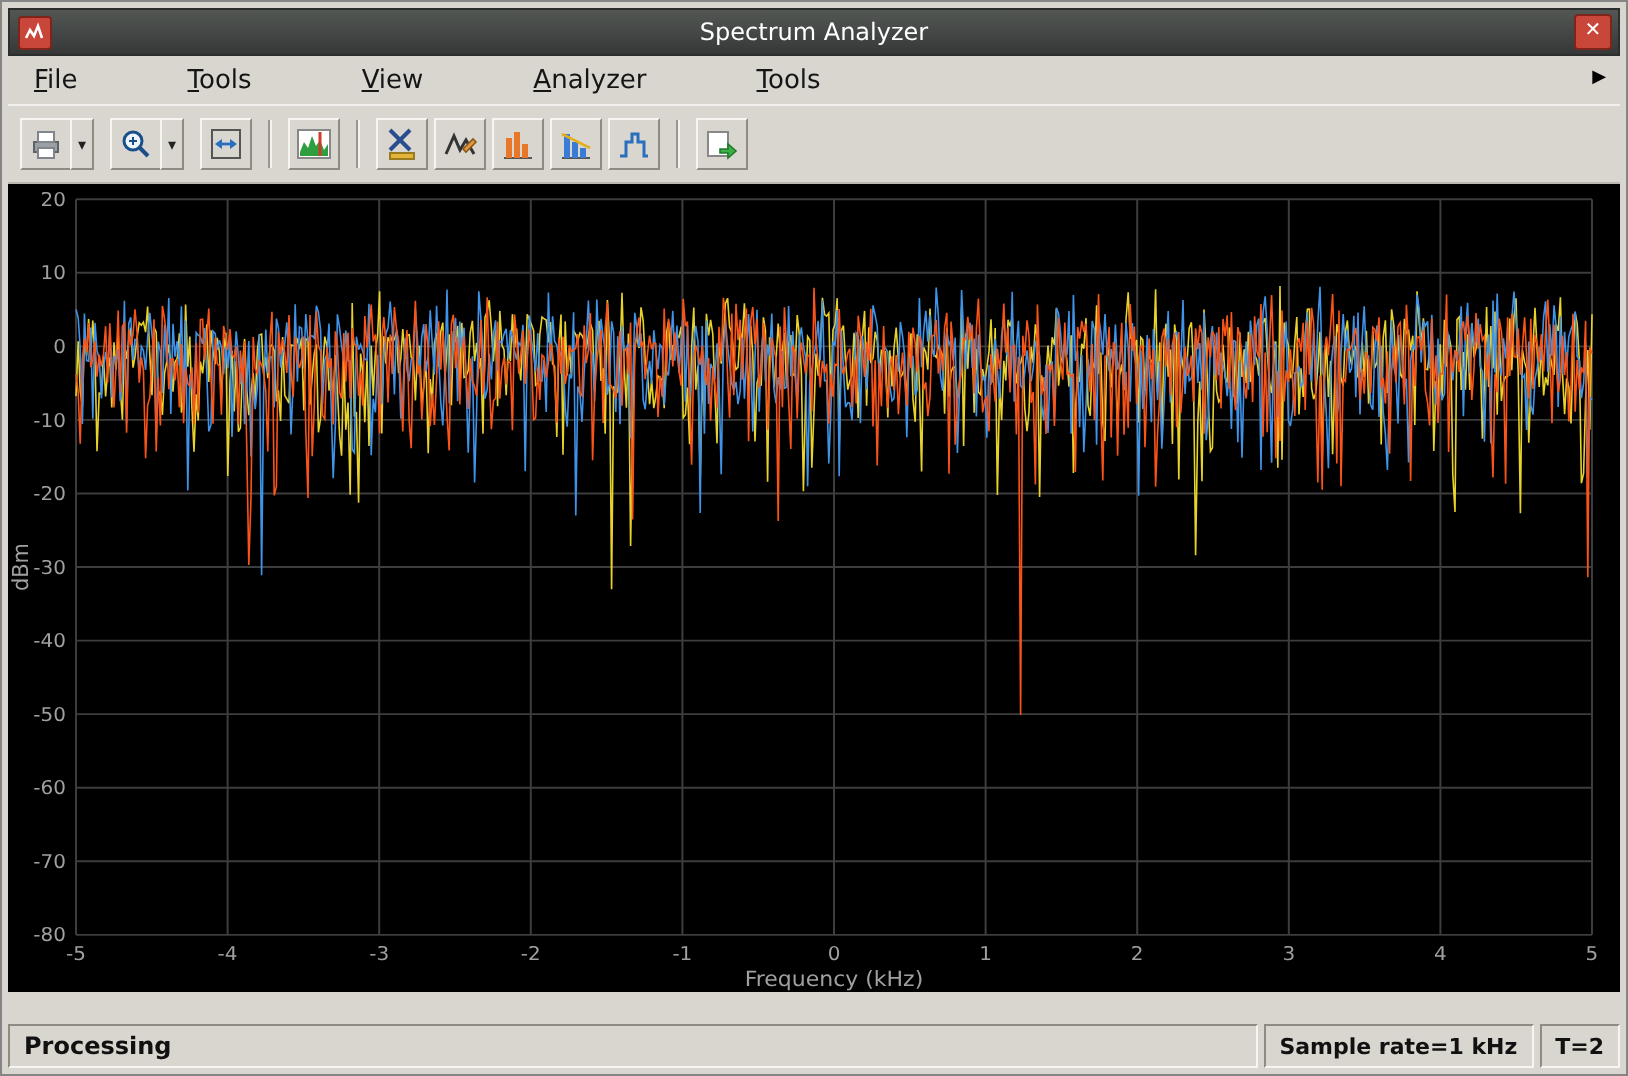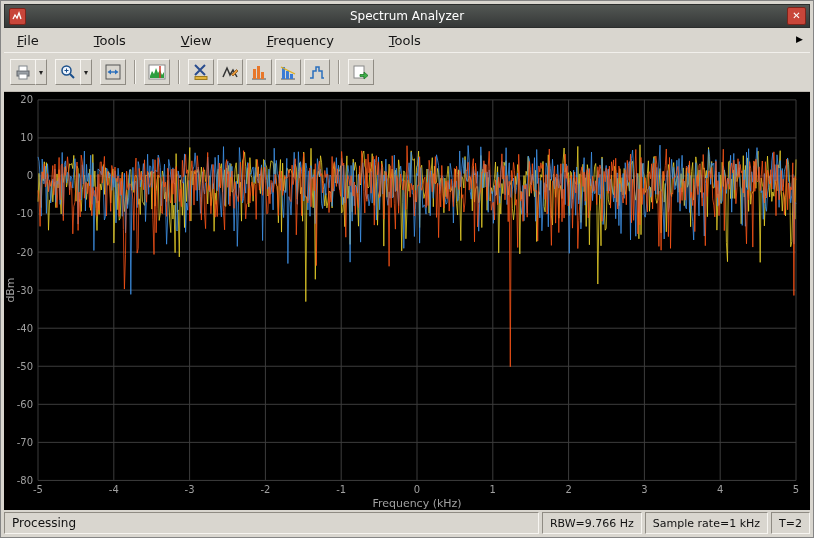--- a/index.html
+++ b/index.html
@@ -29,21 +29,21 @@
   .dd-btn{width:12px;height:26px;box-sizing:border-box;display:flex;align-items:center;justify-content:center;
           background:#d9d6cf;border:1px solid;border-color:#f7f5f1 #8f8b83 #8f8b83 #f7f5f1;
           font-size:8px;color:#222;padding:0;margin-left:-1px;}
   .tb-group{display:flex;margin-right:5px;}
   .sep{width:0;height:24px;border-left:1px solid #9a968e;border-right:1px solid #f4f2ee;margin:0 5px;}
   .icon{display:flex;}
   
   .plot-panel{flex:1 1 auto;background:#000;position:relative;}
   .plot-panel svg{position:absolute;inset:0;width:100%;height:100%;font-family:"DejaVu Sans",sans-serif;}
   
-  .statusbar{flex:0 0 22px;margin-top:2px;display:flex;align-items:stretch;gap:3px;font-size:11px;color:#111;}
+  .statusbar{flex:0 0 22px;margin-top:16px;display:flex;align-items:stretch;gap:3px;font-size:11px;color:#111;font-weight:bold;}
   .sunken{border:1px solid;border-color:#8f8b83 #f7f5f1 #f7f5f1 #8f8b83;display:flex;align-items:center;
           padding:1px 7px;white-space:nowrap;background:#d9d6cf;}
   .status-left{flex:1 1 auto;font-size:12px;}
 </style>
 </head>
 <body>
 
 <div class="window">
 
   <div class="titlebar">
@@ -54,21 +54,21 @@
         </svg>
     </span>
     <span class="title">Spectrum Analyzer</span>
     <span class="close">✕</span>
   </div>
 
   <div class="menubar">
     <span class="menu-item">File</span>
     <span class="menu-item">Tools</span>
     <span class="menu-item">View</span>
-    <span class="menu-item">Frequency</span>
+    <span class="menu-item">Analyzer</span>
     <span class="menu-item">Tools</span>
     <span class="overflow">▶</span>
   </div>
 
   <div class="toolbar">
 
     <span class="tb-group">
       <button class="tb-btn">
         <span class="icon">
           <svg width="18" height="18">
@@ -232,18 +232,17 @@
         <text x="413" y="421" fill="#a0a0a0" font-size="11" text-anchor="middle">Frequency (kHz)</text>
         <text x="10" y="201" fill="#a0a0a0" font-size="11" text-anchor="middle" transform="rotate(-90 10 201)">dBm</text>
         <polyline points="34.0,111.3 35.1,82.5 36.1,108.4 37.2,117.2 38.2,80.8 39.3,90.1 40.3,70.8 41.4,88.2 42.4,71.6 43.5,90.8 44.5,140.2 45.6,109.7 46.7,110.2 47.7,90.0 48.8,111.5 49.8,98.2 50.9,91.0 51.9,117.3 53.0,83.1 54.0,97.3 55.1,78.8 56.1,107.0 57.2,123.7 58.2,83.4 59.3,91.8 60.4,81.8 61.4,75.3 62.5,96.4 63.5,90.7 64.6,80.1 65.6,72.8 66.7,74.1 67.7,72.5 68.8,77.7 69.8,64.3 70.9,89.7 72.0,110.8 73.0,75.2 74.1,77.8 75.1,111.3 76.2,108.8 77.2,121.2 78.3,99.2 79.3,93.8 80.4,84.3 81.4,94.1 82.5,109.0 83.5,93.4 84.6,91.5 85.7,78.3 86.7,120.0 87.8,113.7 88.8,63.3 89.9,95.9 90.9,80.1 92.0,118.2 93.0,140.5 94.1,110.3 95.1,124.1 96.2,93.2 97.3,99.4 98.3,89.1 99.4,73.6 100.4,103.9 101.5,76.8 102.5,87.8 103.6,94.6 104.6,80.7 105.7,88.2 106.7,112.5 107.8,87.6 108.9,78.1 109.9,153.2 111.0,103.9 112.0,87.5 113.1,119.4 114.1,92.9 115.2,130.0 116.2,128.0 117.3,93.9 118.3,81.3 119.4,107.9 120.4,121.3 121.5,109.3 122.6,99.2 123.6,114.1 124.7,87.0 125.7,79.2 126.8,78.8 127.8,99.7 128.9,90.8 129.9,101.9 131.0,85.4 132.0,84.4 133.1,87.4 134.2,114.1 135.2,108.3 136.3,124.3 137.3,80.3 138.4,111.0 139.4,112.8 140.5,115.0 141.5,84.5 142.6,84.7 143.6,85.2 144.7,81.8 145.7,86.6 146.8,80.7 147.9,118.8 148.9,81.3 150.0,81.7 151.0,115.8 152.1,101.0 153.1,89.1 154.2,84.2 155.2,130.3 156.3,122.9 157.3,98.4 158.4,80.1 159.5,85.2 160.5,108.4 161.6,101.4 162.6,111.2 163.7,89.7 164.7,108.3 165.8,131.9 166.8,142.6 167.9,89.7 168.9,128.9 170.0,114.7 171.1,163.0 172.1,62.5 173.2,122.0 174.2,119.6 175.3,167.3 176.3,89.0 177.4,98.5 178.4,125.0 179.5,91.6 180.5,137.5 181.6,84.7 182.6,111.1 183.7,88.4 184.8,79.1 185.8,56.3 186.9,130.9 187.9,79.9 189.0,94.3 190.0,80.4 191.1,83.2 192.1,80.3 193.2,81.6 194.2,77.9 195.3,99.3 196.4,91.5 197.4,76.1 198.5,91.8 199.5,79.3 200.6,79.1 201.6,90.9 202.7,92.3 203.7,113.6 204.8,85.6 205.8,85.2 206.9,115.2 207.9,105.9 209.0,93.0 210.1,141.3 211.1,102.4 212.2,114.0 213.2,83.6 214.3,78.0 215.3,95.9 216.4,77.3 217.4,72.7 218.5,101.4 219.5,86.5 220.6,78.9 221.7,116.1 222.7,77.1 223.8,83.0 224.8,74.4 225.9,105.6 226.9,72.8 228.0,101.5 229.0,101.0 230.1,97.9 231.1,78.1 232.2,71.8 233.3,93.0 234.3,83.4 235.4,96.9 236.4,91.4 237.5,131.0 238.5,69.9 239.6,66.9 240.6,61.0 241.7,75.8 242.7,93.1 243.8,76.7 244.8,116.6 245.9,66.6 247.0,84.7 248.0,86.9 249.1,110.8 250.1,85.7 251.2,93.0 252.2,68.3 253.3,86.0 254.3,75.9 255.4,93.6 256.4,103.1 257.5,76.6 258.6,100.5 259.6,68.4 260.7,71.2 261.7,73.7 262.8,76.9 263.8,105.5 264.9,104.3 265.9,79.1 267.0,69.8 268.0,70.7 269.1,71.4 270.2,83.1 271.2,72.5 272.3,94.4 273.3,95.7 274.4,132.7 275.4,85.3 276.5,68.5 277.5,142.1 278.6,72.1 279.6,100.4 280.7,85.8 281.7,101.1 282.8,77.0 283.9,79.0 284.9,82.2 286.0,78.1 287.0,79.4 288.1,82.3 289.1,86.5 290.2,79.7 291.2,73.3 292.3,76.8 293.3,108.6 294.4,80.8 295.5,71.8 296.5,103.3 297.6,96.7 298.6,131.1 299.7,60.9 300.7,81.6 301.8,212.6 302.8,106.1 303.9,110.3 304.9,108.8 306.0,90.8 307.0,57.1 308.1,96.3 309.2,117.4 310.2,78.5 311.3,190.0 312.3,127.8 313.4,84.8 314.4,80.3 315.5,86.1 316.5,64.7 317.6,71.8 318.6,92.9 319.7,98.8 320.8,115.6 321.8,102.9 322.9,117.6 323.9,111.6 325.0,100.7 326.0,101.5 327.1,102.8 328.1,117.6 329.2,78.6 330.2,72.2 331.3,92.3 332.4,84.9 333.4,84.3 334.5,79.3 335.5,80.4 336.6,74.8 337.6,122.7 338.7,121.1 339.7,106.8 340.8,136.6 341.8,86.1 342.9,64.8 343.9,107.9 345.0,95.4 346.1,154.6 347.1,101.8 348.2,121.6 349.2,68.1 350.3,79.5 351.3,71.3 352.4,78.7 353.4,107.2 354.5,136.1 355.5,81.2 356.6,94.3 357.7,81.8 358.7,62.8 359.8,59.9 360.8,75.1 361.9,77.8 362.9,91.2 364.0,97.4 365.0,96.2 366.1,77.8 367.1,81.4 368.2,62.6 369.2,81.2 370.3,115.0 371.4,74.6 372.4,89.2 373.5,135.1 374.5,104.4 375.6,100.4 376.6,105.9 377.7,70.0 378.7,76.7 379.8,156.3 380.8,80.4 381.9,84.4 383.0,106.7 384.0,92.6 385.1,73.2 386.1,87.4 387.2,87.3 388.2,78.1 389.3,106.6 390.3,83.6 391.4,79.3 392.4,99.7 393.5,100.8 394.6,68.8 395.6,78.4 396.7,99.3 397.7,161.2 398.8,112.0 399.8,80.0 400.9,82.0 401.9,148.9 403.0,119.1 404.0,89.0 405.1,100.6 406.1,89.1 407.2,59.7 408.3,68.5 409.3,69.3 410.4,67.7 411.4,111.4 412.5,76.4 413.5,74.0 414.6,59.9 415.6,137.5 416.7,77.0 417.7,74.3 418.8,93.7 419.9,107.9 420.9,103.3 422.0,100.4 423.0,78.1 424.1,94.4 425.1,122.8 426.2,81.6 427.2,79.9 428.3,66.6 429.3,116.4 430.4,75.2 431.4,93.1 432.5,91.4 433.6,77.5 434.6,82.0 435.7,100.1 436.7,87.4 437.8,88.3 438.8,88.0 439.9,122.5 440.9,87.3 442.0,106.3 443.0,86.2 444.1,75.3 445.2,92.5 446.2,101.4 447.3,99.8 448.3,95.8 449.4,111.4 450.4,93.8 451.5,78.3 452.5,113.0 453.6,124.8 454.6,78.9 455.7,106.3 456.8,150.8 457.8,85.7 458.9,88.2 459.9,97.4 461.0,65.4 462.0,86.1 463.1,89.7 464.1,90.9 465.2,85.2 466.2,87.3 467.3,89.8 468.3,120.6 469.4,75.4 470.5,111.7 471.5,98.6 472.6,96.0 473.6,96.1 474.7,112.4 475.7,109.8 476.8,64.4 477.8,137.5 478.9,78.4 479.9,96.9 481.0,73.4 482.1,83.8 483.1,120.0 484.2,86.6 485.2,109.2 486.3,110.5 487.3,97.1 488.4,103.4 489.4,96.8 490.5,87.8 491.5,71.0 492.6,104.3 493.6,75.6 494.7,163.2 495.8,105.8 496.8,123.8 497.9,92.8 498.9,103.1 500.0,71.2 501.0,74.7 502.1,69.7 503.1,91.3 504.2,104.6 505.2,95.3 506.3,94.0 507.4,89.6 508.4,118.0 509.5,129.7 510.5,119.6 511.6,85.5 512.6,93.9 513.7,73.6 514.7,81.7 515.8,164.2 516.8,100.4 517.9,108.7 519.0,100.9 520.0,84.8 521.1,98.5 522.1,80.4 523.2,84.5 524.2,65.4 525.3,105.8 526.3,93.7 527.4,89.8 528.4,83.3 529.5,92.9 530.5,106.3 531.6,79.4 532.7,151.7 533.7,118.8 534.8,101.0 535.8,103.9 536.9,83.8 537.9,86.4 539.0,70.4 540.0,116.0 541.1,121.6 542.1,93.4 543.2,96.7 544.3,63.7 545.3,99.7 546.4,88.4 547.4,125.4 548.5,134.9 549.5,83.2 550.6,90.6 551.6,106.8 552.7,88.1 553.7,88.6 554.8,128.0 555.8,100.4 556.9,94.7 558.0,108.2 559.0,71.2 560.1,56.8 561.1,81.3 562.2,76.8 563.2,85.4 564.3,81.8 565.3,125.2 566.4,80.5 567.4,81.8 568.5,108.6 569.6,87.1 570.6,90.3 571.7,93.1 572.7,93.9 573.8,55.2 574.8,109.3 575.9,83.0 576.9,132.3 578.0,84.0 579.0,73.3 580.1,101.1 581.2,86.9 582.2,136.4 583.3,73.7 584.3,81.7 585.4,155.0 586.4,88.2 587.5,95.7 588.5,102.5 589.6,92.7 590.6,75.7 591.7,72.5 592.7,96.1 593.8,194.8 594.9,124.7 595.9,103.7 597.0,156.0 598.0,65.9 599.1,87.2 600.1,113.9 601.2,140.2 602.2,138.4 603.3,84.8 604.3,108.8 605.4,114.3 606.5,112.4 607.5,84.2 608.6,101.5 609.6,104.3 610.7,75.3 611.7,79.4 612.8,111.5 613.8,87.5 614.9,115.3 615.9,77.8 617.0,101.2 618.1,86.8 619.1,104.5 620.2,77.5 621.2,103.9 622.3,99.1 623.3,89.7 624.4,92.2 625.4,100.6 626.5,73.0 627.5,72.8 628.6,70.3 629.6,87.7 630.7,103.8 631.8,109.7 632.8,94.5 633.9,82.6 634.9,148.9 636.0,53.5 637.0,144.7 638.1,72.7 639.1,80.4 640.2,84.8 641.2,101.9 642.3,99.6 643.4,82.8 644.4,69.8 645.5,121.0 646.5,96.7 647.6,111.8 648.6,79.6 649.7,65.7 650.7,65.6 651.8,107.1 652.8,112.9 653.9,109.7 654.9,96.1 656.0,77.6 657.1,142.9 658.1,105.7 659.2,80.9 660.2,111.7 661.3,92.8 662.3,141.8 663.4,101.7 664.4,73.6 665.5,79.1 666.5,101.9 667.6,106.0 668.7,77.7 669.7,71.6 670.8,90.0 671.8,94.9 672.9,87.6 673.9,85.0 675.0,101.6 676.0,98.3 677.1,82.8 678.1,101.4 679.2,77.0 680.3,115.3 681.3,105.6 682.4,77.1 683.4,96.6 684.5,93.5 685.5,71.6 686.6,136.7 687.6,80.6 688.7,71.5 689.7,109.6 690.8,94.1 691.8,65.8 692.9,74.1 694.0,95.7 695.0,79.2 696.1,99.6 697.1,101.8 698.2,70.7 699.2,78.4 700.3,77.0 701.3,87.3 702.4,79.6 703.4,126.5 704.5,56.3 705.6,72.9 706.6,82.8 707.7,70.5 708.7,97.0 709.8,97.4 710.8,87.6 711.9,80.0 712.9,140.1 714.0,103.4 715.0,114.7 716.1,84.1 717.1,113.2 718.2,71.2 719.3,95.9 720.3,79.1 721.4,84.9 722.4,152.5 723.5,172.1 724.5,71.1 725.6,69.8 726.6,108.1 727.7,88.2 728.7,107.9 729.8,78.9 730.9,108.1 731.9,73.0 733.0,90.9 734.0,86.5 735.1,76.9 736.1,88.1 737.2,133.7 738.2,104.5 739.3,64.6 740.3,106.5 741.4,74.5 742.5,96.8 743.5,66.9 744.6,121.1 745.6,75.6 746.7,113.8 747.7,103.9 748.8,101.1 749.8,101.0 750.9,70.6 751.9,97.7 753.0,69.7 754.0,60.0 755.1,99.4 756.2,172.8 757.2,87.2 758.3,93.5 759.3,96.9 760.4,135.8 761.4,105.9 762.5,85.2 763.5,65.0 764.6,88.0 765.6,106.5 766.7,83.7 767.8,111.0 768.8,101.4 769.9,105.7 770.9,89.0 772.0,95.3 773.0,100.2 774.1,73.8 775.1,77.1 776.2,59.5 777.2,98.6 778.3,120.8 779.3,102.0 780.4,106.5 781.5,125.7 782.5,90.1 783.6,67.5 784.6,73.4 785.7,93.4 786.7,157.0 787.8,151.8 788.8,113.3 789.9,87.1 790.9,129.0 792.0,68.4" fill="none" stroke="#e9d22a" stroke-width="0.8"></polyline>
         <polyline points="34.0,65.8 35.1,70.2 36.1,86.0 37.2,125.9 38.2,68.0 39.3,92.7 40.3,93.0 41.4,75.3 42.4,123.2 43.5,72.8 44.5,87.5 45.6,91.3 46.7,112.5 47.7,97.3 48.8,88.2 49.8,95.6 50.9,78.1 51.9,112.0 53.0,90.2 54.0,93.5 55.1,86.7 56.1,114.0 57.2,102.9 58.2,61.3 59.3,125.6 60.4,73.2 61.4,69.9 62.5,92.2 63.5,81.6 64.6,82.5 65.6,99.3 66.7,85.3 67.7,87.3 68.8,97.5 69.8,80.8 70.9,67.6 72.0,79.2 73.0,88.6 74.1,134.0 75.1,82.7 76.2,88.0 77.2,109.6 78.3,73.7 79.3,93.3 80.4,59.9 81.4,120.7 82.5,73.4 83.5,90.6 84.6,82.5 85.7,95.2 86.7,64.2 87.8,113.8 88.8,71.7 89.9,160.8 90.9,99.9 92.0,106.4 93.0,112.6 94.1,78.0 95.1,79.3 96.2,80.1 97.3,84.0 98.3,75.6 99.4,99.1 100.4,129.8 101.5,126.2 102.5,77.2 103.6,78.5 104.6,87.2 105.7,82.0 106.7,85.5 107.8,99.8 108.9,85.3 109.9,96.7 111.0,80.0 112.0,132.8 113.1,95.9 114.1,77.3 115.2,90.5 116.2,105.1 117.3,90.8 118.3,126.1 119.4,106.3 120.4,82.4 121.5,143.0 122.6,104.8 123.6,118.2 124.7,106.6 125.7,78.8 126.8,205.3 127.8,110.6 128.9,76.4 129.9,99.3 131.0,91.2 132.0,90.6 133.1,117.3 134.2,70.6 135.2,75.5 136.3,96.3 137.3,88.7 138.4,83.8 139.4,72.6 140.5,91.8 141.5,131.4 142.6,104.2 143.6,63.1 144.7,103.8 145.7,74.9 146.8,75.6 147.9,96.8 148.9,68.2 150.0,82.5 151.0,79.7 152.1,79.6 153.1,80.9 154.2,63.9 155.2,67.3 156.3,76.6 157.3,115.5 158.4,92.4 159.5,88.9 160.5,73.2 161.6,116.7 162.6,154.4 163.7,125.8 164.7,68.4 165.8,75.5 166.8,85.1 167.9,92.8 168.9,76.9 170.0,92.7 171.1,92.9 172.1,139.3 173.2,141.0 174.2,80.1 175.3,87.0 176.3,84.2 177.4,87.8 178.4,91.9 179.5,92.4 180.5,62.8 181.6,142.3 182.6,112.7 183.7,119.9 184.8,89.7 185.8,115.9 186.9,115.0 187.9,89.7 189.0,78.3 190.0,75.5 191.1,61.7 192.1,75.0 193.2,110.5 194.2,76.0 195.3,86.1 196.4,123.1 197.4,112.4 198.5,81.0 199.5,97.7 200.6,103.5 201.6,92.1 202.7,92.1 203.7,65.9 204.8,82.9 205.8,101.3 206.9,80.2 207.9,73.5 209.0,98.4 210.1,90.4 211.1,66.3 212.2,84.9 213.2,100.1 214.3,63.9 215.3,90.0 216.4,114.7 217.4,126.7 218.5,97.6 219.5,55.4 220.6,115.2 221.7,94.5 222.7,78.9 223.8,70.3 224.8,114.0 225.9,72.2 226.9,86.3 228.0,75.4 229.0,100.7 230.1,141.0 231.1,107.5 232.2,90.4 233.3,156.6 234.3,119.8 235.4,56.3 236.4,70.1 237.5,87.1 238.5,112.6 239.6,107.9 240.6,89.1 241.7,102.6 242.7,79.2 243.8,71.5 244.8,97.7 245.9,82.5 247.0,83.3 248.0,78.8 249.1,76.0 250.1,91.7 251.2,76.6 252.2,80.3 253.3,87.9 254.3,92.2 255.4,83.3 256.4,84.7 257.5,73.9 258.6,150.7 259.6,87.8 260.7,69.1 261.7,81.8 262.8,89.6 263.8,98.5 264.9,78.2 265.9,103.1 267.0,103.4 268.0,92.1 269.1,119.6 270.2,57.0 271.2,93.0 272.3,69.4 273.3,82.5 274.4,84.6 275.4,92.4 276.5,88.1 277.5,87.4 278.6,117.6 279.6,127.4 280.7,99.9 281.7,102.1 282.8,67.3 283.9,174.0 284.9,106.2 286.0,110.0 287.0,124.8 288.1,98.5 289.1,83.6 290.2,61.1 291.2,87.5 292.3,89.5 293.3,113.9 294.4,60.6 295.5,87.3 296.5,70.7 297.6,80.9 298.6,87.0 299.7,110.6 300.7,104.7 301.8,72.1 302.8,77.7 303.9,119.6 304.9,79.9 306.0,126.0 307.0,74.6 308.1,87.9 309.2,86.0 310.2,83.6 311.3,133.5 312.3,106.4 313.4,67.6 314.4,75.6 315.5,85.5 316.5,78.4 317.6,113.4 318.6,118.2 319.7,102.5 320.8,92.8 321.8,104.7 322.9,76.8 323.9,87.5 325.0,97.2 326.0,84.3 327.1,85.9 328.1,116.0 329.2,98.1 330.2,100.5 331.3,85.9 332.4,66.6 333.4,92.7 334.5,74.3 335.5,98.9 336.6,82.2 337.6,67.3 338.7,114.3 339.7,74.0 340.8,112.5 341.8,103.3 342.9,82.3 343.9,74.5 345.0,83.0 346.1,172.6 347.1,74.5 348.2,131.0 349.2,71.6 350.3,115.4 351.3,94.4 352.4,96.9 353.4,102.4 354.5,83.6 355.5,102.9 356.6,152.3 357.7,85.6 358.7,71.7 359.8,84.9 360.8,94.2 361.9,104.7 362.9,108.4 364.0,103.8 365.0,115.5 366.1,108.5 367.1,80.6 368.2,112.7 369.2,91.7 370.3,68.2 371.4,92.1 372.4,129.9 373.5,91.2 374.5,66.0 375.6,119.5 376.6,89.6 377.7,75.5 378.7,103.5 379.8,84.3 380.8,90.2 381.9,68.0 383.0,107.9 384.0,115.0 385.1,101.3 386.1,107.8 387.2,87.5 388.2,107.2 389.3,106.7 390.3,64.0 391.4,101.0 392.4,77.3 393.5,99.9 394.6,115.3 395.6,81.4 396.7,75.2 397.7,85.0 398.8,90.9 399.8,158.6 400.9,104.0 401.9,97.8 403.0,89.9 404.0,83.2 405.1,71.8 406.1,92.5 407.2,61.0 408.3,103.3 409.3,103.3 410.4,146.6 411.4,119.4 412.5,82.5 413.5,84.8 414.6,66.2 415.6,153.3 416.7,76.9 417.7,96.6 418.8,117.1 419.9,114.8 420.9,114.9 422.0,123.9 423.0,98.9 424.1,78.2 425.1,80.0 426.2,125.5 427.2,79.9 428.3,89.8 429.3,107.8 430.4,88.4 431.4,88.5 432.5,63.7 433.6,69.0 434.6,74.7 435.7,103.0 436.7,95.8 437.8,84.7 438.8,86.3 439.9,88.1 440.9,105.6 442.0,113.8 443.0,112.5 444.1,91.7 445.2,98.5 446.2,72.4 447.3,80.0 448.3,89.8 449.4,132.9 450.4,92.4 451.5,90.2 452.5,90.5 453.6,110.8 454.6,108.0 455.7,59.8 456.8,96.1 457.8,77.8 458.9,66.6 459.9,82.7 461.0,68.8 462.0,87.1 463.1,90.7 464.1,54.3 465.2,69.6 466.2,100.8 467.3,108.6 468.3,87.0 469.4,77.1 470.5,84.2 471.5,82.2 472.6,92.6 473.6,80.6 474.7,141.2 475.7,109.1 476.8,55.6 477.8,78.1 478.9,97.4 479.9,73.5 481.0,73.1 482.1,96.4 483.1,81.1 484.2,122.0 485.2,79.0 486.3,95.5 487.3,102.8 488.4,101.0 489.4,133.2 490.5,94.9 491.5,105.3 492.6,91.9 493.6,81.2 494.7,97.4 495.8,112.7 496.8,79.7 497.9,70.5 498.9,87.6 500.0,90.9 501.0,104.2 502.1,56.5 503.1,114.2 504.2,85.6 505.2,71.8 506.3,106.0 507.4,107.2 508.4,98.6 509.5,87.3 510.5,97.9 511.6,103.5 512.6,96.6 513.7,82.2 514.7,87.0 515.8,90.0 516.8,116.1 517.9,124.1 519.0,94.7 520.0,130.6 521.1,95.5 522.1,93.1 523.2,122.9 524.2,64.9 525.3,68.0 526.3,78.6 527.4,94.3 528.4,84.4 529.5,89.7 530.5,66.6 531.6,131.1 532.7,58.3 533.7,92.8 534.8,87.4 535.8,127.7 536.9,89.7 537.9,140.8 539.0,116.2 540.0,92.0 541.1,101.6 542.1,71.9 543.2,76.3 544.3,136.8 545.3,69.8 546.4,77.7 547.4,89.6 548.5,68.2 549.5,88.6 550.6,98.4 551.6,86.5 552.7,95.6 553.7,73.8 554.8,97.5 555.8,92.6 556.9,82.8 558.0,107.7 559.0,72.7 560.1,85.6 561.1,114.3 562.2,73.0 563.2,90.3 564.3,96.6 565.3,163.6 566.4,87.4 567.4,118.0 568.5,109.8 569.6,79.3 570.6,99.5 571.7,125.0 572.7,76.1 573.8,94.8 574.8,113.5 575.9,92.9 576.9,138.9 578.0,116.4 579.0,88.7 580.1,66.6 581.2,114.8 582.2,90.4 583.3,78.7 584.3,77.7 585.4,84.3 586.4,95.1 587.5,60.9 588.5,110.2 589.6,90.6 590.6,103.2 591.7,102.0 592.7,94.4 593.8,79.6 594.9,104.4 595.9,83.5 597.0,108.2 598.0,67.5 599.1,134.4 600.1,122.3 601.2,82.4 602.2,74.5 603.3,100.4 604.3,78.0 605.4,100.4 606.5,88.5 607.5,94.8 608.6,100.4 609.6,111.4 610.7,95.7 611.7,128.6 612.8,82.2 613.8,82.6 614.9,135.5 615.9,93.0 617.0,143.6 618.1,99.0 619.1,82.6 620.2,107.9 621.2,71.7 622.3,83.0 623.3,95.0 624.4,74.2 625.4,70.6 626.5,150.1 627.5,67.6 628.6,58.9 629.6,77.3 630.7,102.9 631.8,146.3 632.8,82.3 633.9,85.6 634.9,122.1 636.0,94.3 637.0,71.5 638.1,86.0 639.1,72.2 640.2,124.1 641.2,127.0 642.3,118.6 643.4,99.1 644.4,98.6 645.5,95.6 646.5,106.7 647.6,104.2 648.6,80.8 649.7,67.4 650.7,93.3 651.8,103.7 652.8,76.5 653.9,103.9 654.9,73.1 656.0,53.9 657.1,98.1 658.1,101.8 659.2,121.4 660.2,149.1 661.3,99.2 662.3,86.9 663.4,79.8 664.4,121.4 665.5,114.9 666.5,89.0 667.6,68.3 668.7,87.7 669.7,76.5 670.8,99.0 671.8,96.8 672.9,69.2 673.9,111.9 675.0,67.5 676.0,120.9 677.1,80.8 678.1,64.2 679.2,91.6 680.3,90.4 681.3,115.8 682.4,118.5 683.4,85.7 684.5,74.2 685.5,122.2 686.6,84.7 687.6,119.1 688.7,131.5 689.7,150.1 690.8,104.6 691.8,71.7 692.9,95.8 694.0,101.5 695.0,125.7 696.1,79.0 697.1,88.5 698.2,107.2 699.2,102.1 700.3,146.1 701.3,92.6 702.4,84.8 703.4,86.8 704.5,58.0 705.6,65.5 706.6,93.7 707.7,71.8 708.7,74.4 709.8,72.1 710.8,96.8 711.9,68.6 712.9,99.9 714.0,115.8 715.0,81.1 716.1,107.9 717.1,112.8 718.2,110.2 719.3,74.9 720.3,80.4 721.4,90.5 722.4,102.9 723.5,87.3 724.5,93.0 725.6,84.4 726.6,64.2 727.7,121.9 728.7,79.2 729.8,62.3 730.9,99.4 731.9,73.0 733.0,85.4 734.0,82.9 735.1,70.6 736.1,95.6 737.2,98.3 738.2,135.3 739.3,91.0 740.3,79.0 741.4,136.2 742.5,61.1 743.5,98.9 744.6,57.5 745.6,94.6 746.7,100.6 747.7,80.9 748.8,91.5 749.8,74.8 750.9,92.9 751.9,70.8 753.0,56.4 754.0,72.1 755.1,89.3 756.2,92.8 757.2,102.1 758.3,100.1 759.3,129.1 760.4,82.7 761.4,116.0 762.5,121.0 763.5,102.5 764.6,96.7 765.6,85.4 766.7,92.6 767.8,69.8 768.8,61.6 769.9,98.7 770.9,73.6 772.0,90.3 773.0,63.7 774.1,75.1 775.1,117.0 776.2,69.6 777.2,99.9 778.3,77.6 779.3,96.0 780.4,80.3 781.5,76.2 782.5,73.5 783.6,66.9 784.6,90.5 785.7,92.5 786.7,112.4 787.8,104.6 788.8,83.4 789.9,154.3 790.9,112.0 792.0,113.2" fill="none" stroke="#3f93e8" stroke-width="0.8"></polyline>
         <polyline points="34.0,99.9 35.1,109.5 36.1,136.3 37.2,92.2 38.2,81.1 39.3,88.1 40.3,72.9 41.4,96.2 42.4,92.3 43.5,82.8 44.5,101.1 45.6,89.6 46.7,95.7 47.7,89.8 48.8,74.6 49.8,104.3 50.9,73.1 51.9,94.0 53.0,117.3 54.0,94.9 55.1,66.4 56.1,109.5 57.2,74.6 58.2,72.9 59.3,130.5 60.4,76.4 61.4,84.6 62.5,79.1 63.5,65.7 64.6,78.6 65.6,104.3 66.7,91.0 67.7,97.7 68.8,143.9 69.8,116.1 70.9,112.1 72.0,91.5 73.0,71.0 74.1,140.4 75.1,101.5 76.2,126.7 77.2,64.0 78.3,71.0 79.3,79.7 80.4,107.7 81.4,92.1 82.5,91.7 83.5,103.1 84.6,92.1 85.7,117.2 86.7,84.1 87.8,125.5 88.8,96.8 89.9,104.8 90.9,106.0 92.0,96.2 93.0,126.1 94.1,83.5 95.1,119.9 96.2,71.2 97.3,70.9 98.3,92.3 99.4,80.1 100.4,65.3 101.5,101.7 102.5,125.8 103.6,80.6 104.6,94.2 105.7,95.6 106.7,121.1 107.8,74.5 108.9,80.5 109.9,86.9 111.0,76.1 112.0,89.4 113.1,91.0 114.1,85.2 115.2,126.2 116.2,87.4 117.3,104.4 118.3,82.5 119.4,139.5 120.4,199.9 121.5,164.8 122.6,80.3 123.6,96.7 124.7,99.3 125.7,92.8 126.8,94.9 127.8,98.7 128.9,108.8 129.9,140.4 131.0,81.6 132.0,67.0 133.1,163.4 134.2,158.8 135.2,77.5 136.3,89.2 137.3,81.4 138.4,88.7 139.4,99.2 140.5,68.8 141.5,98.2 142.6,111.8 143.6,80.3 144.7,92.0 145.7,96.6 146.8,92.2 147.9,80.0 148.9,129.5 150.0,164.8 151.0,68.7 152.1,142.8 153.1,118.0 154.2,66.6 155.2,85.2 156.3,87.6 157.3,121.4 158.4,123.4 159.5,85.7 160.5,96.4 161.6,91.5 162.6,126.2 163.7,77.3 164.7,84.8 165.8,109.3 166.8,112.6 167.9,78.2 168.9,103.7 170.0,78.0 171.1,112.6 172.1,75.6 173.2,84.2 174.2,84.7 175.3,111.1 176.3,98.6 177.4,116.3 178.4,69.3 179.5,85.9 180.5,76.8 181.6,63.3 182.6,82.6 183.7,78.9 184.8,100.6 185.8,130.9 186.9,81.4 187.9,69.8 189.0,83.9 190.0,114.7 191.1,79.0 192.1,99.7 193.2,64.6 194.2,75.6 195.3,82.6 196.4,105.8 197.4,129.9 198.5,87.4 199.5,76.6 200.6,124.4 201.6,138.6 202.7,84.1 203.7,61.3 204.8,99.8 205.8,94.9 206.9,123.5 207.9,106.4 209.0,73.5 210.1,86.8 211.1,127.0 212.2,109.9 213.2,126.4 214.3,102.0 215.3,72.0 216.4,97.4 217.4,77.1 218.5,96.9 219.5,121.4 220.6,139.8 221.7,73.3 222.7,68.6 223.8,96.7 224.8,80.6 225.9,115.7 226.9,89.7 228.0,80.1 229.0,98.5 230.1,118.0 231.1,91.5 232.2,103.2 233.3,106.2 234.3,111.2 235.4,95.5 236.4,71.2 237.5,110.4 238.5,96.0 239.6,59.5 240.6,100.7 241.7,128.7 242.7,113.8 243.8,112.4 244.8,72.3 245.9,112.6 247.0,96.4 248.0,91.2 249.1,105.2 250.1,93.1 251.2,93.8 252.2,129.2 253.3,68.5 254.3,80.7 255.4,99.5 256.4,89.5 257.5,76.8 258.6,104.8 259.6,92.5 260.7,76.3 261.7,89.7 262.8,123.7 263.8,122.7 264.9,96.2 265.9,113.3 267.0,89.7 268.0,90.8 269.1,101.8 270.2,93.9 271.2,83.6 272.3,89.3 273.3,100.8 274.4,125.3 275.4,80.7 276.5,99.7 277.5,80.2 278.6,104.9 279.6,98.9 280.7,84.6 281.7,87.8 282.8,87.4 283.9,86.0 284.9,78.8 286.0,109.7 287.0,111.2 288.1,74.2 289.1,94.0 290.2,87.3 291.2,67.7 292.3,144.9 293.3,110.2 294.4,92.8 295.5,84.0 296.5,76.6 297.6,125.4 298.6,76.0 299.7,62.2 300.7,104.2 301.8,106.5 302.8,108.1 303.9,112.4 304.9,90.2 306.0,77.1 307.0,116.4 308.1,87.7 309.2,86.3 310.2,100.0 311.3,72.7 312.3,176.1 313.4,88.1 314.4,76.9 315.5,70.1 316.5,85.4 317.6,82.7 318.6,102.4 319.7,89.6 320.8,79.6 321.8,86.7 322.9,83.4 323.9,83.7 325.0,122.3 326.0,100.7 327.1,111.7 328.1,65.4 329.2,100.6 330.2,70.7 331.3,77.0 332.4,95.8 333.4,77.9 334.5,88.7 335.5,98.1 336.6,105.8 337.6,60.3 338.7,74.6 339.7,72.2 340.8,112.0 341.8,147.3 342.9,90.5 343.9,84.7 345.0,89.0 346.1,95.1 347.1,84.9 348.2,97.5 349.2,105.6 350.3,91.3 351.3,124.2 352.4,95.8 353.4,106.2 354.5,117.3 355.5,74.9 356.6,92.9 357.7,59.7 358.7,69.0 359.8,101.1 360.8,122.7 361.9,67.9 362.9,110.9 364.0,62.8 365.0,82.0 366.1,71.2 367.1,102.7 368.2,78.4 369.2,65.3 370.3,135.0 371.4,71.7 372.4,64.6 373.5,84.2 374.5,70.9 375.6,107.1 376.6,97.1 377.7,72.8 378.7,84.1 379.8,128.9 380.8,100.3 381.9,80.6 383.0,86.8 384.0,91.5 385.1,176.8 386.1,74.8 387.2,117.2 388.2,64.7 389.3,85.7 390.3,112.9 391.4,139.1 392.4,84.8 393.5,88.4 394.6,123.0 395.6,93.0 396.7,83.2 397.7,91.4 398.8,99.5 399.8,90.4 400.9,89.7 401.9,119.3 403.0,54.5 404.0,82.7 405.1,93.2 406.1,106.7 407.2,92.8 408.3,99.2 409.3,94.4 410.4,125.7 411.4,99.8 412.5,111.6 413.5,94.6 414.6,95.2 415.6,65.6 416.7,95.8 417.7,99.7 418.8,94.9 419.9,88.7 420.9,86.4 422.0,117.1 423.0,91.8 424.1,115.2 425.1,69.2 426.2,79.4 427.2,87.3 428.3,101.2 429.3,82.8 430.4,92.7 431.4,65.5 432.5,127.2 433.6,92.5 434.6,147.7 435.7,93.9 436.7,116.6 437.8,74.5 438.8,102.7 439.9,117.7 440.9,95.8 442.0,90.4 443.0,108.2 444.1,89.7 445.2,120.8 446.2,101.7 447.3,88.5 448.3,102.5 449.4,116.3 450.4,77.5 451.5,96.7 452.5,75.3 453.6,83.6 454.6,98.8 455.7,79.6 456.8,83.6 457.8,108.0 458.9,104.1 459.9,121.8 461.0,111.6 462.0,79.6 463.1,79.6 464.1,71.3 465.2,99.5 466.2,85.8 467.3,98.1 468.3,75.3 469.4,67.6 470.5,152.0 471.5,72.2 472.6,85.8 473.6,136.8 474.7,113.3 475.7,104.0 476.8,99.0 477.8,81.2 478.9,81.6 479.9,69.7 481.0,82.0 482.1,73.8 483.1,109.9 484.2,75.9 485.2,60.1 486.3,91.4 487.3,119.9 488.4,113.5 489.4,111.8 490.5,129.8 491.5,89.2 492.6,100.9 493.6,114.3 494.7,86.3 495.8,97.1 496.8,86.9 497.9,62.7 498.9,88.4 500.0,75.3 501.0,109.4 502.1,85.5 503.1,84.8 504.2,131.5 505.2,90.6 506.3,278.7 507.4,79.6 508.4,90.2 509.5,71.5 510.5,79.6 511.6,114.8 512.6,109.1 513.7,157.7 514.7,63.2 515.8,95.0 516.8,110.7 517.9,101.3 519.0,131.2 520.0,94.4 521.1,97.9 522.1,94.1 523.2,127.0 524.2,95.0 525.3,70.4 526.3,93.7 527.4,102.7 528.4,72.7 529.5,99.8 530.5,99.1 531.6,101.0 532.7,100.0 533.7,151.1 534.8,75.0 535.8,81.2 536.9,71.8 537.9,77.6 539.0,73.4 540.0,96.4 541.1,109.0 542.1,83.9 543.2,123.8 544.3,87.8 545.3,57.8 546.4,117.5 547.4,155.6 548.5,90.4 549.5,89.6 550.6,75.0 551.6,133.0 552.7,83.1 553.7,85.4 554.8,142.6 555.8,94.0 556.9,72.8 558.0,131.6 559.0,98.6 560.1,127.9 561.1,63.0 562.2,87.6 563.2,74.8 564.3,115.6 565.3,92.0 566.4,84.9 567.4,85.1 568.5,138.1 569.6,101.7 570.6,81.1 571.7,102.4 572.7,86.6 573.8,158.8 574.8,130.3 575.9,111.5 576.9,80.9 578.0,75.9 579.0,95.9 580.1,81.2 581.2,110.8 582.2,84.0 583.3,78.4 584.3,127.7 585.4,77.7 586.4,120.2 587.5,102.7 588.5,85.5 589.6,100.6 590.6,98.1 591.7,90.0 592.7,114.2 593.8,75.8 594.9,86.8 595.9,74.0 597.0,78.7 598.0,131.1 599.1,97.0 600.1,80.5 601.2,91.1 602.2,77.3 603.3,79.7 604.3,102.8 605.4,75.1 606.5,117.8 607.5,70.8 608.6,79.8 609.6,68.9 610.7,107.5 611.7,67.2 612.8,107.9 613.8,118.7 614.9,75.1 615.9,79.8 617.0,91.4 618.1,105.2 619.1,112.6 620.2,94.6 621.2,78.8 622.3,114.4 623.3,69.4 624.4,87.6 625.4,91.0 626.5,63.0 627.5,132.6 628.6,88.4 629.6,130.2 630.7,84.4 631.8,58.3 632.8,91.6 633.9,143.9 634.9,98.3 636.0,134.8 637.0,66.4 638.1,114.1 639.1,97.8 640.2,103.9 641.2,86.8 642.3,103.4 643.4,121.7 644.4,84.0 645.5,80.9 646.5,88.0 647.6,72.8 648.6,118.6 649.7,72.1 650.7,100.1 651.8,65.0 652.8,73.3 653.9,109.7 654.9,156.6 656.0,100.5 657.1,160.5 658.1,89.3 659.2,80.1 660.2,90.0 661.3,74.7 662.3,57.8 663.4,95.4 664.4,146.7 665.5,66.4 666.5,158.6 667.6,102.3 668.7,103.6 669.7,86.7 670.8,87.3 671.8,84.8 672.9,79.7 673.9,75.5 675.0,89.2 676.0,113.1 677.1,97.0 678.1,110.0 679.2,88.2 680.3,92.4 681.3,109.7 682.4,75.2 683.4,76.4 684.5,82.3 685.5,69.9 686.6,107.2 687.6,101.7 688.7,115.2 689.7,87.8 690.8,141.6 691.8,98.3 692.9,84.7 694.0,104.1 695.0,74.7 696.1,72.8 697.1,93.4 698.2,115.7 699.2,63.4 700.3,85.2 701.3,155.9 702.4,88.1 703.4,106.0 704.5,80.7 705.6,80.1 706.6,87.6 707.7,76.6 708.7,108.4 709.8,114.8 710.8,126.7 711.9,70.4 712.9,107.3 714.0,89.9 715.0,125.4 716.1,99.6 717.1,99.7 718.2,93.2 719.3,58.0 720.3,140.6 721.4,85.5 722.4,98.7 723.5,87.7 724.5,88.3 725.6,98.6 726.6,77.1 727.7,72.0 728.7,82.2 729.8,69.1 730.9,82.2 731.9,113.3 733.0,96.7 734.0,67.7 735.1,86.4 736.1,73.5 737.2,81.9 738.2,79.9 739.3,102.5 740.3,89.0 741.4,120.0 742.5,154.0 743.5,99.8 744.6,109.3 745.6,70.6 746.7,77.4 747.7,91.2 748.8,157.3 749.8,69.9 750.9,100.7 751.9,68.2 753.0,90.5 754.0,91.0 755.1,75.9 756.2,100.1 757.2,86.0 758.3,70.0 759.3,90.7 760.4,112.6 761.4,70.7 762.5,107.5 763.5,79.3 764.6,84.1 765.6,93.3 766.7,78.8 767.8,98.4 768.8,76.8 769.9,60.7 770.9,85.4 772.0,125.5 773.0,73.8 774.1,94.4 775.1,109.4 776.2,102.4 777.2,79.6 778.3,100.2 779.3,88.3 780.4,124.6 781.5,107.0 782.5,68.1 783.6,119.5 784.6,92.2 785.7,108.1 786.7,96.2 787.8,99.2 788.8,71.8 789.9,206.4 790.9,85.8 792.0,88.9" fill="none" stroke="#fb5418" stroke-width="0.8"></polyline>
       </svg>
   </div>
 
   <div class="statusbar">
     <div class="sunken status-left">Processing</div>
-    <div class="sunken">RBW=9.766 Hz</div>
     <div class="sunken">Sample rate=1 kHz</div>
     <div class="sunken">T=2</div>
   </div>
 
 </div>
 
 </body></html>

